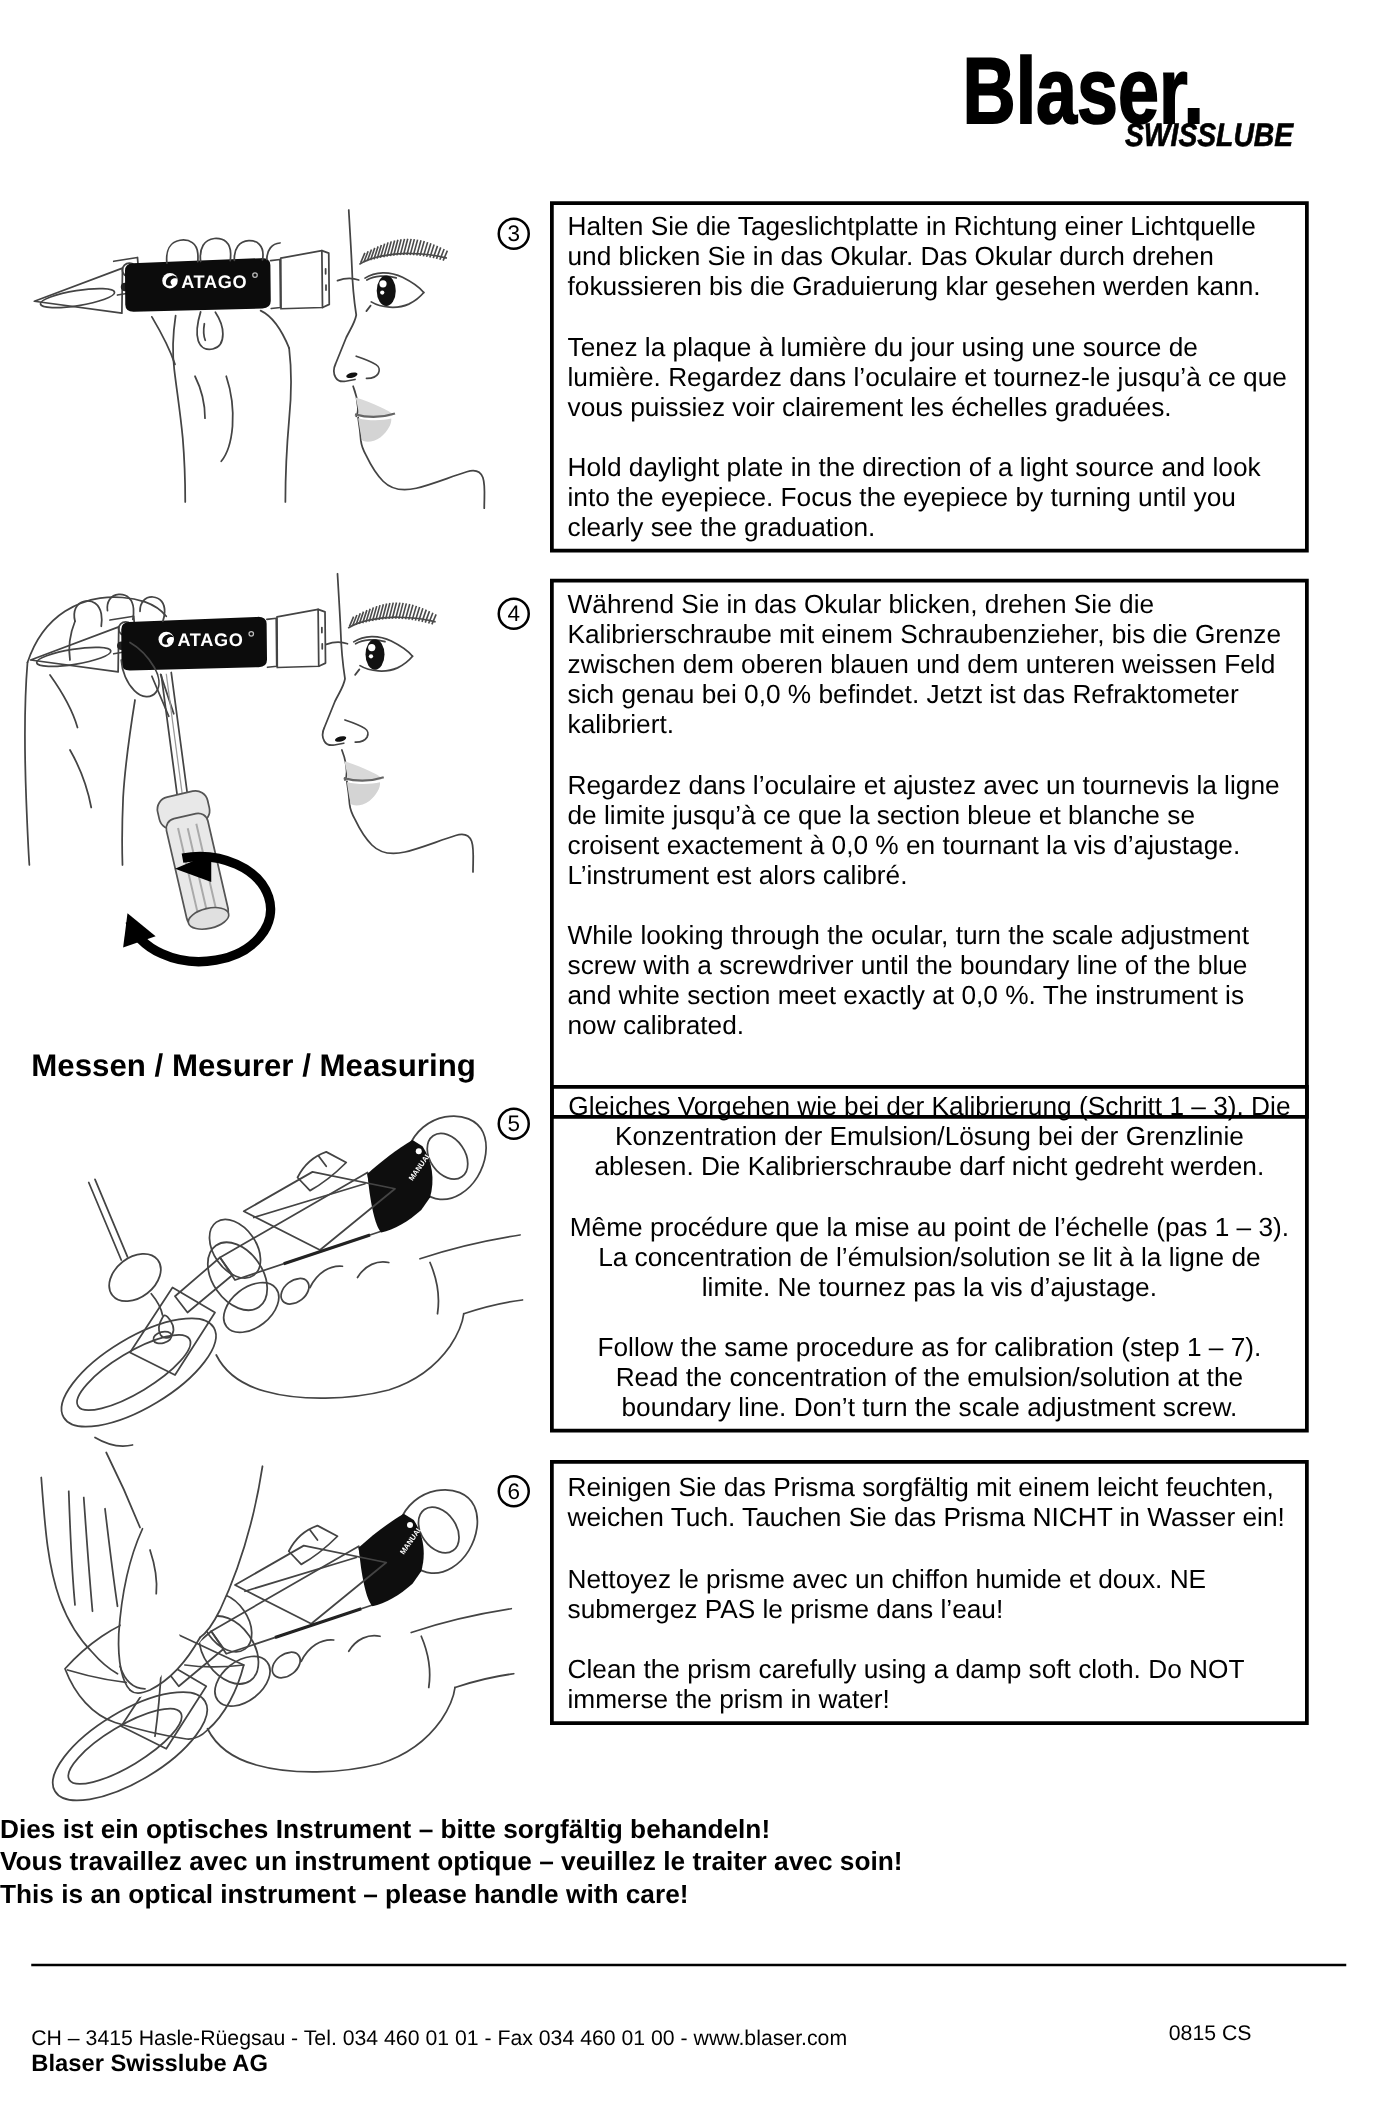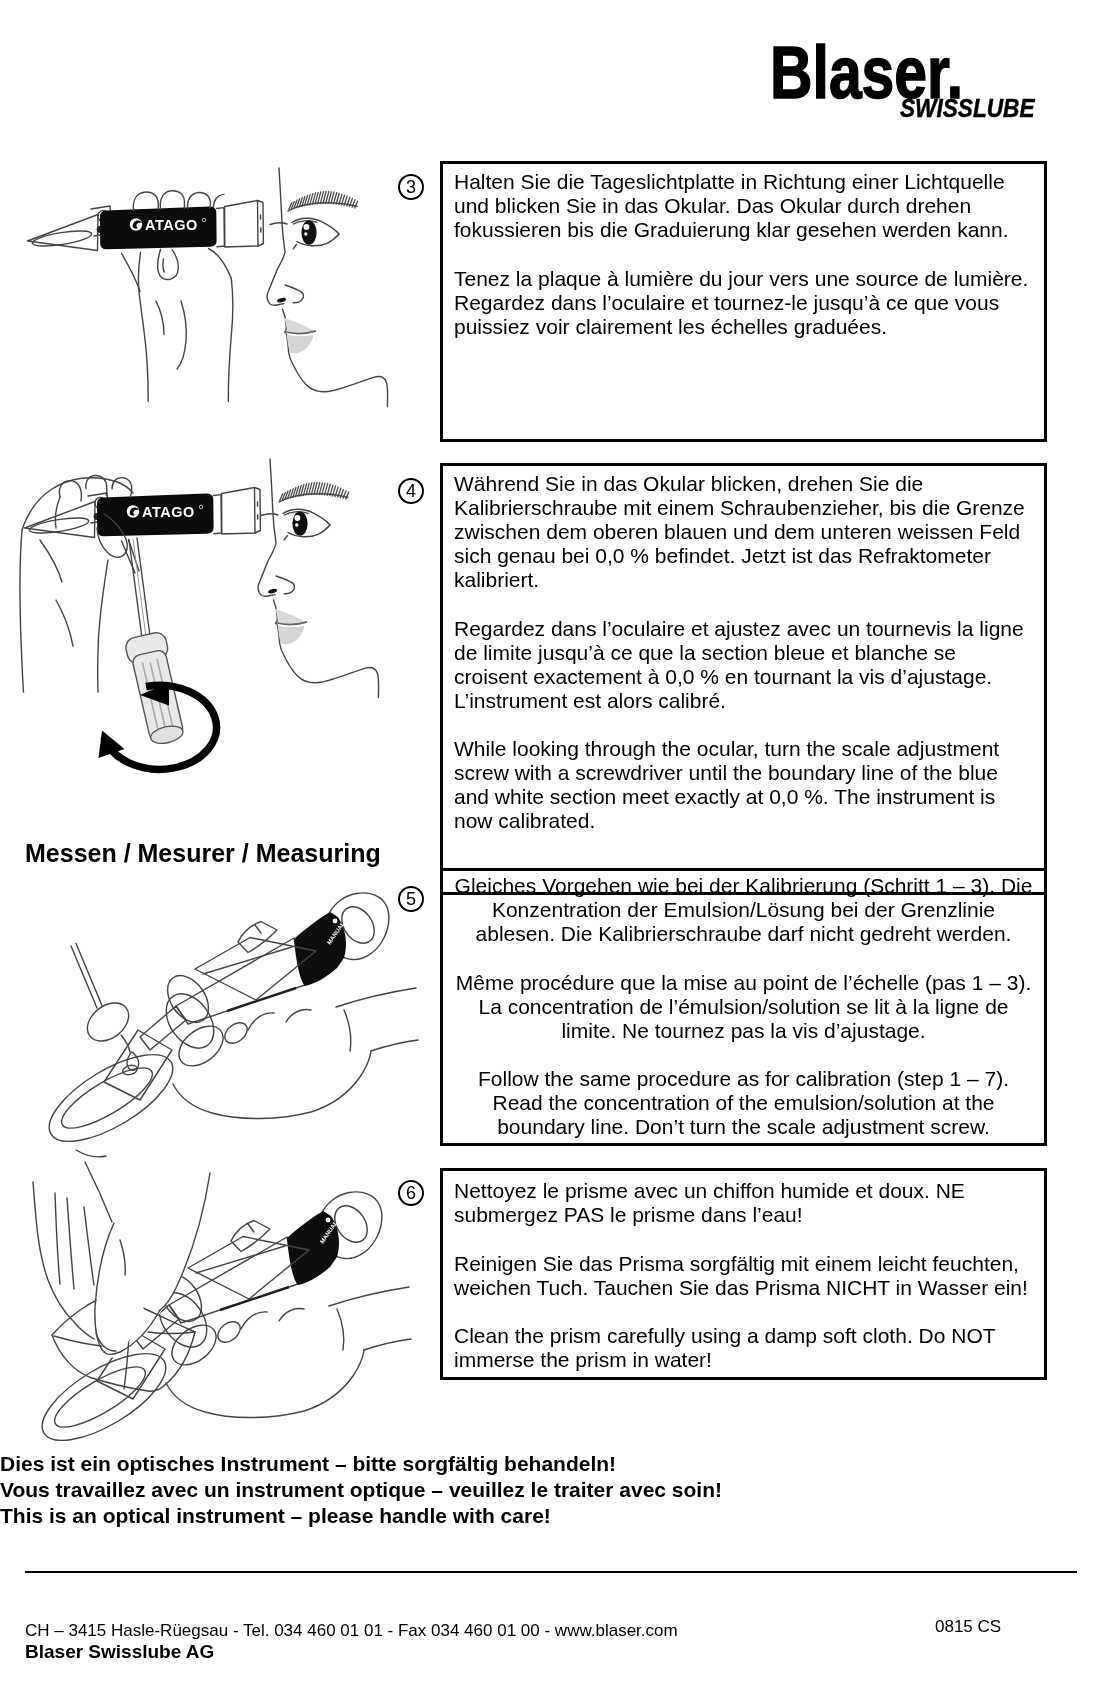--- a/index.html
+++ b/index.html
@@ -31,43 +31,44 @@
 </style>
 </head>
 <body>
 
 <div class="logo1">Blaser.</div>
 <div class="logo2">SWISSLUBE</div>
 
 <div class="circ" style="top:174px;">3</div>
 <div class="box" style="top:161px;height:281px;">
 <p>Halten Sie die Tageslichtplatte in Richtung einer Lichtquelle und blicken Sie in das Okular. Das Okular durch drehen fokussieren bis die Graduierung klar gesehen werden kann.</p>
-<p>Tenez la plaque à lumière du jour vers une source de lumière. Regardez dans l’oculaire et tournez-le jusqu’à ce que vous puissiez voir clairement les échelles graduées.</p>
+<p>Tenez la plaque à lumière du jour using une source de lumière. Regardez dans l’oculaire et tournez-le jusqu’à ce que vous puissiez voir clairement les échelles graduées.</p>
+<p>Hold daylight plate in the direction of a light source and look into the eyepiece. Focus the eyepiece by turning until you clearly see the graduation.</p>
 </div>
 
 <div class="circ" style="top:478px;">4</div>
 <div class="box" style="top:463px;height:432px;">
 <p>Während Sie in das Okular blicken, drehen Sie die Kalibrierschraube mit einem Schraubenzieher, bis die Grenze zwischen dem oberen blauen und dem unteren weissen Feld sich genau bei 0,0&nbsp;% befindet. Jetzt ist das Refraktometer kalibriert.</p>
 <p>Regardez dans l’oculaire et ajustez avec un tournevis la ligne de limite jusqu’à ce que la section bleue et blanche se croisent exactement à 0,0&nbsp;% en tournant la vis d’ajustage. L’instrument est alors calibré.</p>
 <p>While looking through the ocular, turn the scale adjustment screw with a screwdriver until the boundary line of the blue and white section meet exactly at 0,0&nbsp;%. The instrument is now calibrated.</p>
 </div>
 
 <div class="heading">Messen / Mesurer / Measuring</div>
 
 <div class="circ" style="top:886px;">5</div>
 <div class="box" style="top:868px;height:278px;padding-top:3px;text-align:center;">
 <p>Gleiches Vorgehen wie bei der Kalibrierung (Schritt 1 – 3). Die Konzentration der Emulsion/Lösung bei der Grenzlinie ablesen. Die Kalibrierschraube darf nicht gedreht werden.</p>
 <p>Même procédure que la mise au point de l’échelle (pas 1 – 3). La concentration de l’émulsion/solution se lit à la ligne de limite. Ne tournez pas la vis d’ajustage.</p>
 <p>Follow the same procedure as for calibration (step 1 – 7). Read the concentration of the emulsion/solution at the boundary line. Don’t turn the scale adjustment screw.</p>
 </div>
 
 <div class="circ" style="top:1180px;">6</div>
 <div class="box" style="top:1168px;height:212px;padding-top:8px;">
+<p>Reinigen Sie das Prisma sorgfältig mit einem leicht feuchten, weichen Tuch. Tauchen Sie das Prisma NICHT in Wasser ein!</p>
 <p>Nettoyez le prisme avec un chiffon humide et doux. NE submergez PAS le prisme dans l’eau!</p>
-<p>Reinigen Sie das Prisma sorgfältig mit einem leicht feuchten, weichen Tuch. Tauchen Sie das Prisma NICHT in Wasser ein!</p>
 <p>Clean the prism carefully using a damp soft cloth. Do NOT immerse the prism in water!</p>
 </div>
 
 <div class="center3">
 Dies ist ein optisches Instrument – bitte sorgfältig behandeln!<br>
 Vous travaillez avec un instrument optique – veuillez le traiter avec soin!<br>
 This is an optical instrument – please handle with care!
 </div>
 
 <div class="rule"></div>

